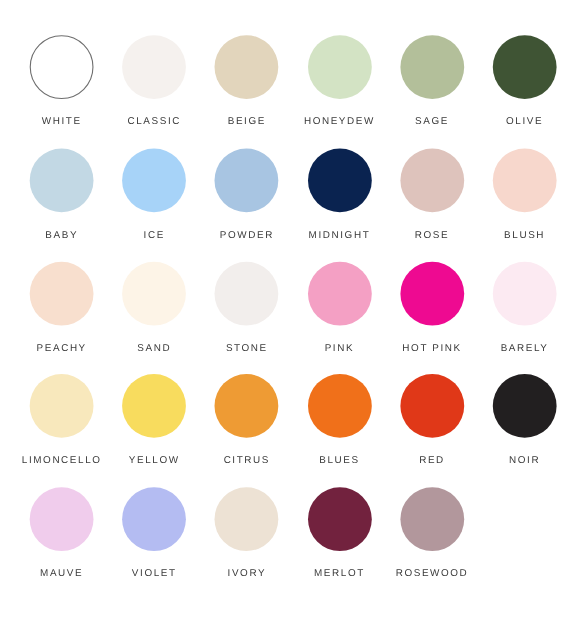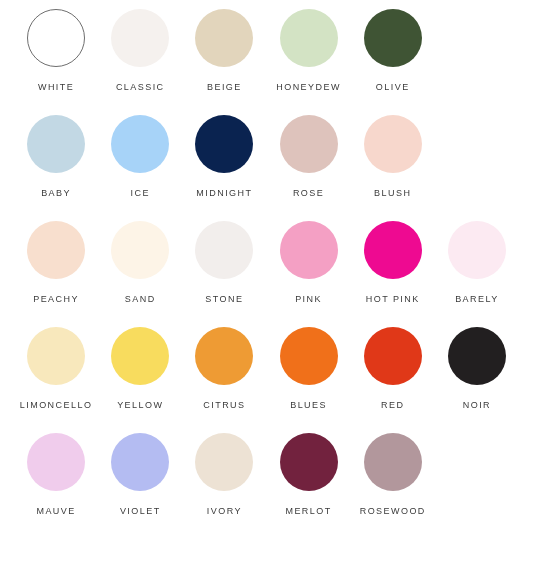--- a/index.html
+++ b/index.html
@@ -10,21 +10,21 @@
   body {
     width: 533px;
     height: 578px;
     overflow: hidden;
     font-family: "Liberation Sans", sans-serif;
   }
   #palette-grid {
     box-sizing: border-box;
     width: 533px;
     height: 564px;
-    padding: 9px 14px 18px 14px;
+    padding: 32px 14px 18px 14px;
     display: flex;
     flex-direction: column;
     justify-content: flex-start;
     background: #ffffff;
   }
   .swatch-row {
     display: grid;
     grid-template-columns: repeat(6, 1fr);
     height: 106px;
     align-items: start;
@@ -73,32 +73,40 @@
       </div>
       <div class="swatch-cell">
         <div class="swatch-dot" style="background: rgb(226, 213, 188);"></div>
         <div class="swatch-label" style="color: rgb(58, 58, 58);">BEIGE</div>
       </div>
       <div class="swatch-cell">
         <div class="swatch-dot" style="background: rgb(211, 227, 196);"></div>
         <div class="swatch-label" style="color: rgb(58, 58, 58);">HONEYDEW</div>
       </div>
       <div class="swatch-cell">
+        <div class="swatch-dot" style="background: rgb(179, 191, 154);"></div>
+        <div class="swatch-label" style="color: rgb(58, 58, 58);">SAGE</div>
+      </div>
+      <div class="swatch-cell">
         <div class="swatch-dot" style="background: rgb(63, 84, 52);"></div>
         <div class="swatch-label" style="color: rgb(58, 58, 58);">OLIVE</div>
       </div>
     </div>
     <div class="swatch-row">
       <div class="swatch-cell">
         <div class="swatch-dot" style="background: rgb(194, 216, 228);"></div>
         <div class="swatch-label" style="color: rgb(58, 58, 58);">BABY</div>
       </div>
       <div class="swatch-cell">
         <div class="swatch-dot" style="background: rgb(167, 211, 248);"></div>
         <div class="swatch-label" style="color: rgb(58, 58, 58);">ICE</div>
+      </div>
+      <div class="swatch-cell">
+        <div class="swatch-dot" style="background: rgb(168, 197, 226);"></div>
+        <div class="swatch-label" style="color: rgb(58, 58, 58);">POWDER</div>
       </div>
       <div class="swatch-cell">
         <div class="swatch-dot" style="background: rgb(10, 35, 80);"></div>
         <div class="swatch-label" style="color: rgb(58, 58, 58); text-align: center;">MIDNIGHT</div>
       </div>
       <div class="swatch-cell">
         <div class="swatch-dot" style="background: rgb(222, 195, 188);"></div>
         <div class="swatch-label" style="color: rgb(58, 58, 58);">ROSE</div>
       </div>
       <div class="swatch-cell">

